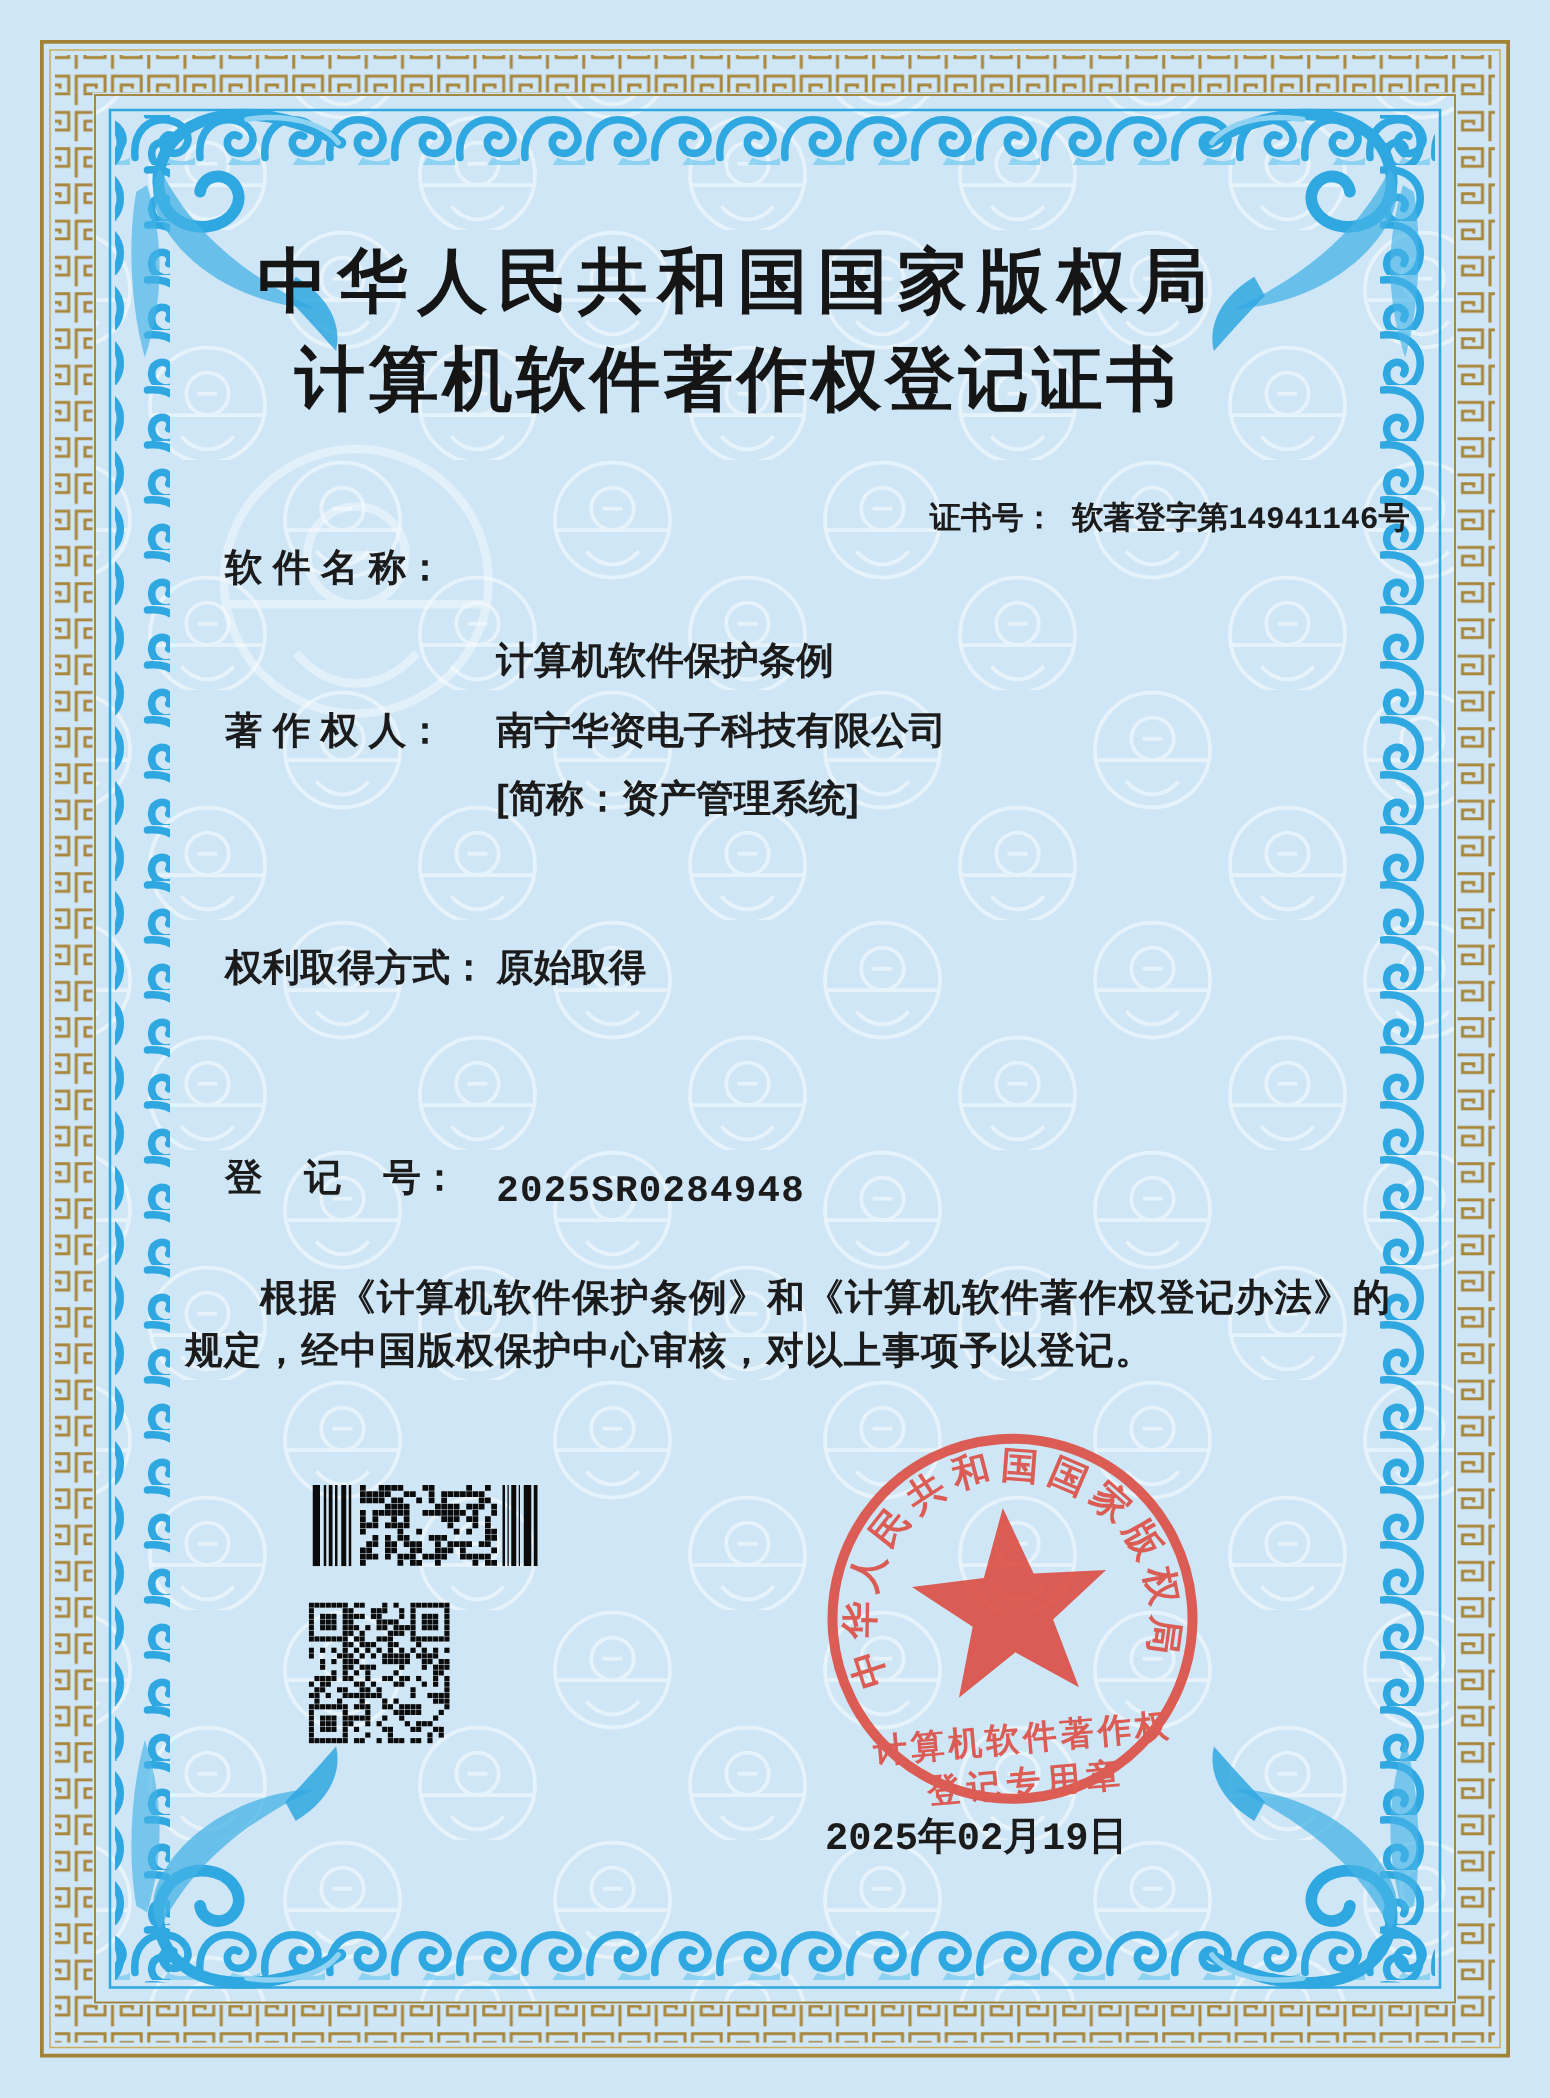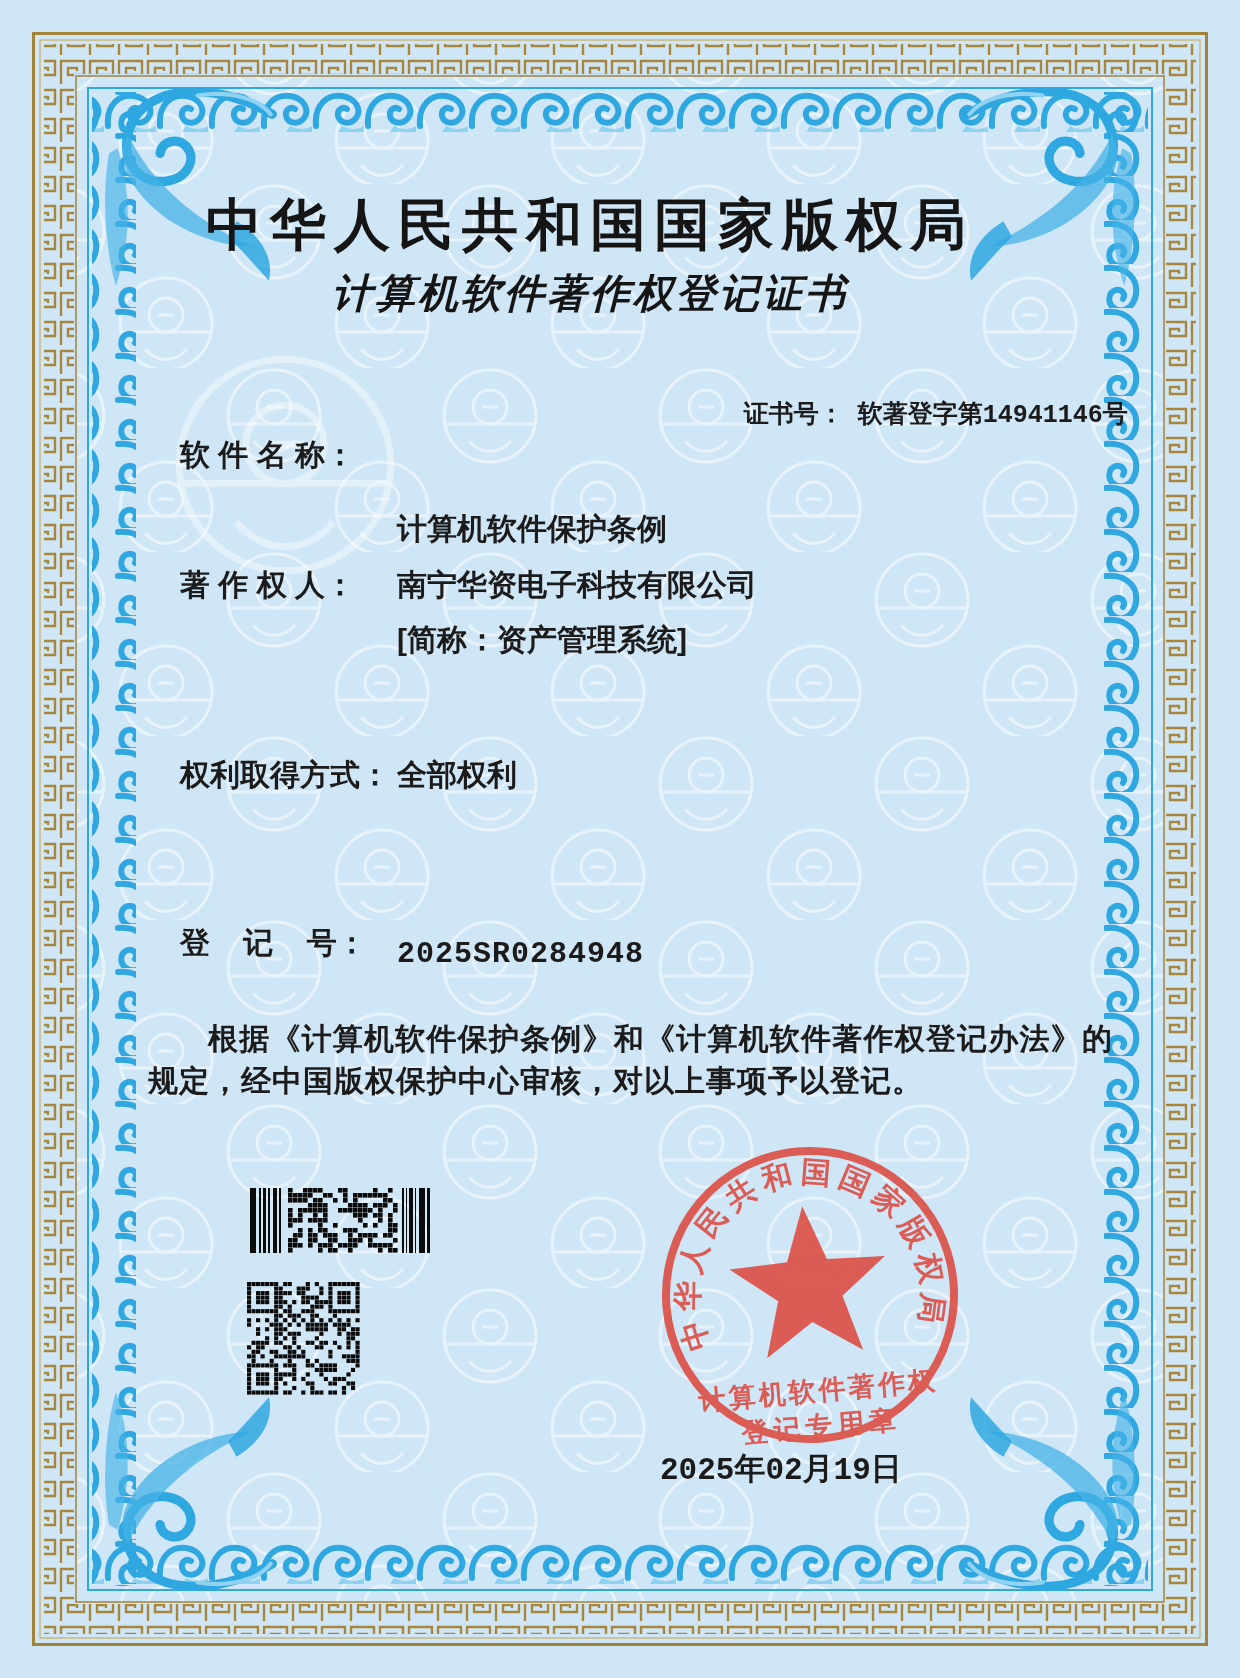--- a/index.html
+++ b/index.html
@@ -12,21 +12,21 @@
   .layer{position:absolute;inset:0;}
   #decor{z-index:0;}
   #content{z-index:10;}
   #seal-layer{z-index:20;pointer-events:none;}
   .abs{position:absolute;}
   .title{
     left:90px;width:1000px;text-align:center;
     font-family:"Liberation Serif",serif;font-weight:bold;color:#151515;
   }
   #title1{top:188px;font-size:56px;letter-spacing:8px;}
-  #title2{top:266px;font-size:40px;letter-spacing:3px;font-style:italic;}
+  #title2{top:266px;font-size:56px;letter-spacing:3px;}
   .certno{top:368px;left:716px;font-size:25px;font-weight:600;white-space:pre;}
   .certno .val{font-family:"Liberation Mono","Liberation Sans",monospace;font-weight:600;}
   .field-row{left:148px;display:flex;font-size:30px;font-weight:600;line-height:37px;}
   .field-label{width:217px;flex:none;white-space:pre;margin-left:32px;}
   .field-value{white-space:pre;}
   #row-name{top:436px;}
   #row-owner{top:566px;}
   #row-acquisition{top:756px;}
   #row-scope{top:828px;}
   #row-regno{top:924px;}
@@ -118,21 +118,21 @@
     </div>
   </div>
 
   <div id="row-owner" class="abs field-row">
     <div class="field-label">著 作 权 人：</div>
     <div class="field-value">南宁华资电子科技有限公司</div>
   </div>
 
   <div id="row-acquisition" class="abs field-row">
     <div class="field-label">权利取得方式：</div>
-    <div class="field-value">全部权利</div>
+    <div class="field-value">原始取得</div>
   </div>
 
 
   <div id="row-regno" class="abs field-row">
     <div class="field-label">登    记    号：</div>
     <div class="field-value mono">2025SR0284948</div>
   </div>
 
   <div id="statement" class="abs">根据《计算机软件保护条例》和《计算机软件著作权登记办法》的规定，经中国版权保护中心审核，对以上事项予以登记。</div>
 

